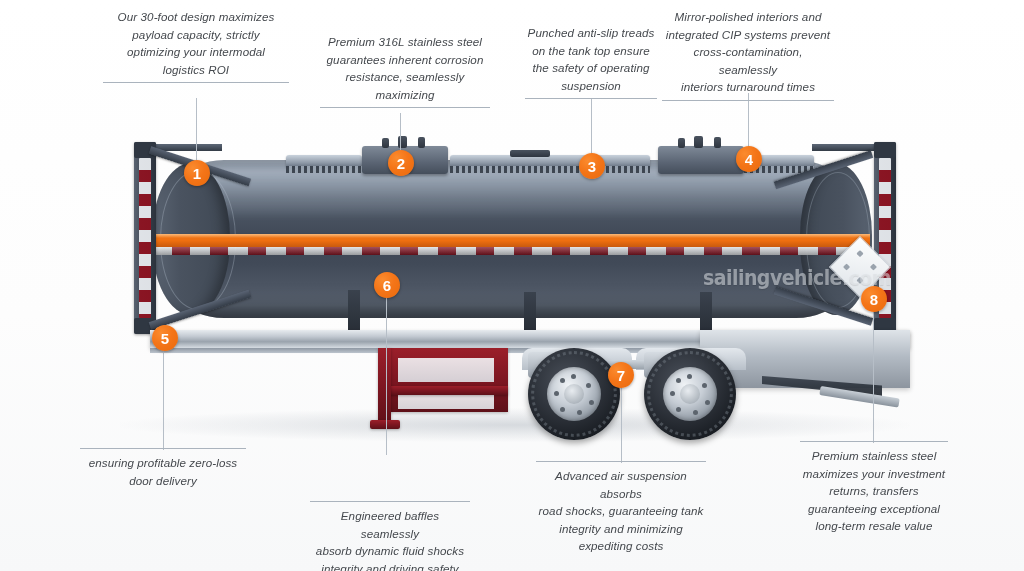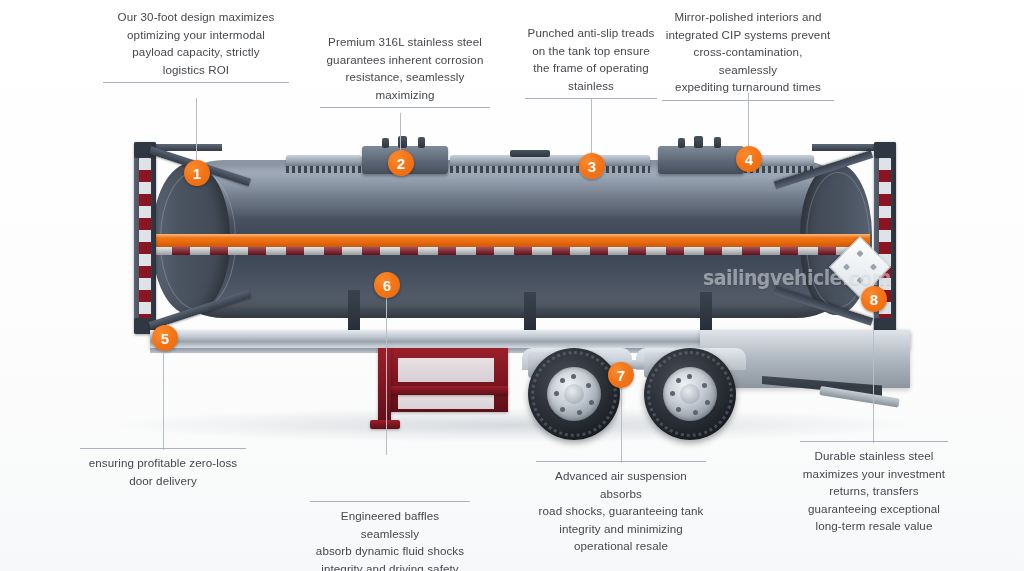--- a/index.html
+++ b/index.html
@@ -10,21 +10,21 @@
     font-family:"Liberation Sans", sans-serif;
     overflow:hidden;
     position:relative;
   }
   #stage{position:absolute;inset:0;width:1024px;height:571px;overflow:hidden;
          background:linear-gradient(180deg,#ffffff 0%,#fdfdfd 55%,#f7f8f9 100%);}
 
   
   .callout{position:absolute;text-align:center;color:#44484d;
            font-size:11.6px;line-height:17.6px;letter-spacing:.1px;}
-  .callout .txt{display:block;padding:0 2px;}
+  .callout .txt{display:block;padding:0 2px;font-style:italic;}
   .callout .rule{display:block;height:1px;background:#aab3bd;margin:4px 0 0 0;}
   .callout.below .rule{margin:0 0 5px 0;}
 
   
   .leader{position:absolute;width:1px;background:#b6bec7;}
 
   
   .marker{position:absolute;width:26px;height:26px;border-radius:50%;
           background:radial-gradient(circle at 34% 30%,#fb8b2e 0%,#f47518 45%,#ea6a0c 100%);
           box-shadow:0 1px 3px rgba(0,0,0,.35);
@@ -324,46 +324,46 @@
   <div class="marker" style="left:388px;top:150px;">2</div>
   <div class="marker" style="left:579px;top:153px;">3</div>
   <div class="marker" style="left:736px;top:146px;">4</div>
   <div class="marker" style="left:152px;top:325px;">5</div>
   <div class="marker" style="left:374px;top:272px;">6</div>
   <div class="marker" style="left:608px;top:362px;">7</div>
   <div class="marker" style="left:861px;top:286px;">8</div>
 
   <div class="callout above" style="left:103px;top:8px;width:186px;">
     <span class="txt">Our 30-foot design maximizes</span>
+    <span class="txt">payload capacity, strictly</span>
     <span class="txt">optimizing your intermodal</span>
-    <span class="txt">payload capacity, strictly</span>
     <span class="txt">logistics ROI</span>
     <span class="rule"></span>
   </div>
 
   <div class="callout above" style="left:320px;top:33px;width:170px;">
     <span class="txt">Premium 316L stainless steel</span>
     <span class="txt">guarantees inherent corrosion</span>
     <span class="txt">resistance, seamlessly maximizing</span>
     <span class="rule"></span>
   </div>
 
   <div class="callout above" style="left:525px;top:24px;width:132px;">
     <span class="txt">Punched anti-slip treads</span>
     <span class="txt">on the tank top ensure</span>
-    <span class="txt">the frame of operating</span>
-    <span class="txt">stainless</span>
+    <span class="txt">the safety of operating</span>
+    <span class="txt">suspension</span>
     <span class="rule"></span>
   </div>
 
   <div class="callout above" style="left:662px;top:8px;width:172px;">
     <span class="txt">Mirror-polished interiors and</span>
     <span class="txt">integrated CIP systems prevent</span>
     <span class="txt">cross-contamination, seamlessly</span>
-    <span class="txt">expediting turnaround times</span>
+    <span class="txt">interiors turnaround times</span>
     <span class="rule"></span>
   </div>
 
   <div class="callout below" style="left:80px;top:448px;width:166px;">
     <span class="rule"></span>
     <span class="txt">ensuring profitable zero-loss</span>
     <span class="txt">door delivery</span>
   </div>
 
   <div class="callout below" style="left:310px;top:453px;width:160px;margin-top:48px;">
@@ -371,25 +371,25 @@
     <span class="txt">Engineered baffles seamlessly</span>
     <span class="txt">absorb dynamic fluid shocks</span>
     <span class="txt">integrity and driving safety</span>
   </div>
 
   <div class="callout below" style="left:536px;top:461px;width:170px;">
     <span class="rule"></span>
     <span class="txt">Advanced air suspension absorbs</span>
     <span class="txt">road shocks, guaranteeing tank</span>
     <span class="txt">integrity and minimizing</span>
-    <span class="txt">operational resale</span>
+    <span class="txt">expediting costs</span>
   </div>
 
   <div class="callout below" style="left:800px;top:441px;width:148px;">
     <span class="rule"></span>
-    <span class="txt">Durable stainless steel</span>
+    <span class="txt">Premium stainless steel</span>
     <span class="txt">maximizes your investment</span>
     <span class="txt">returns, transfers</span>
     <span class="txt">guaranteeing exceptional</span>
     <span class="txt">long-term resale value</span>
   </div>
 
 </div>
 
 </body></html>

